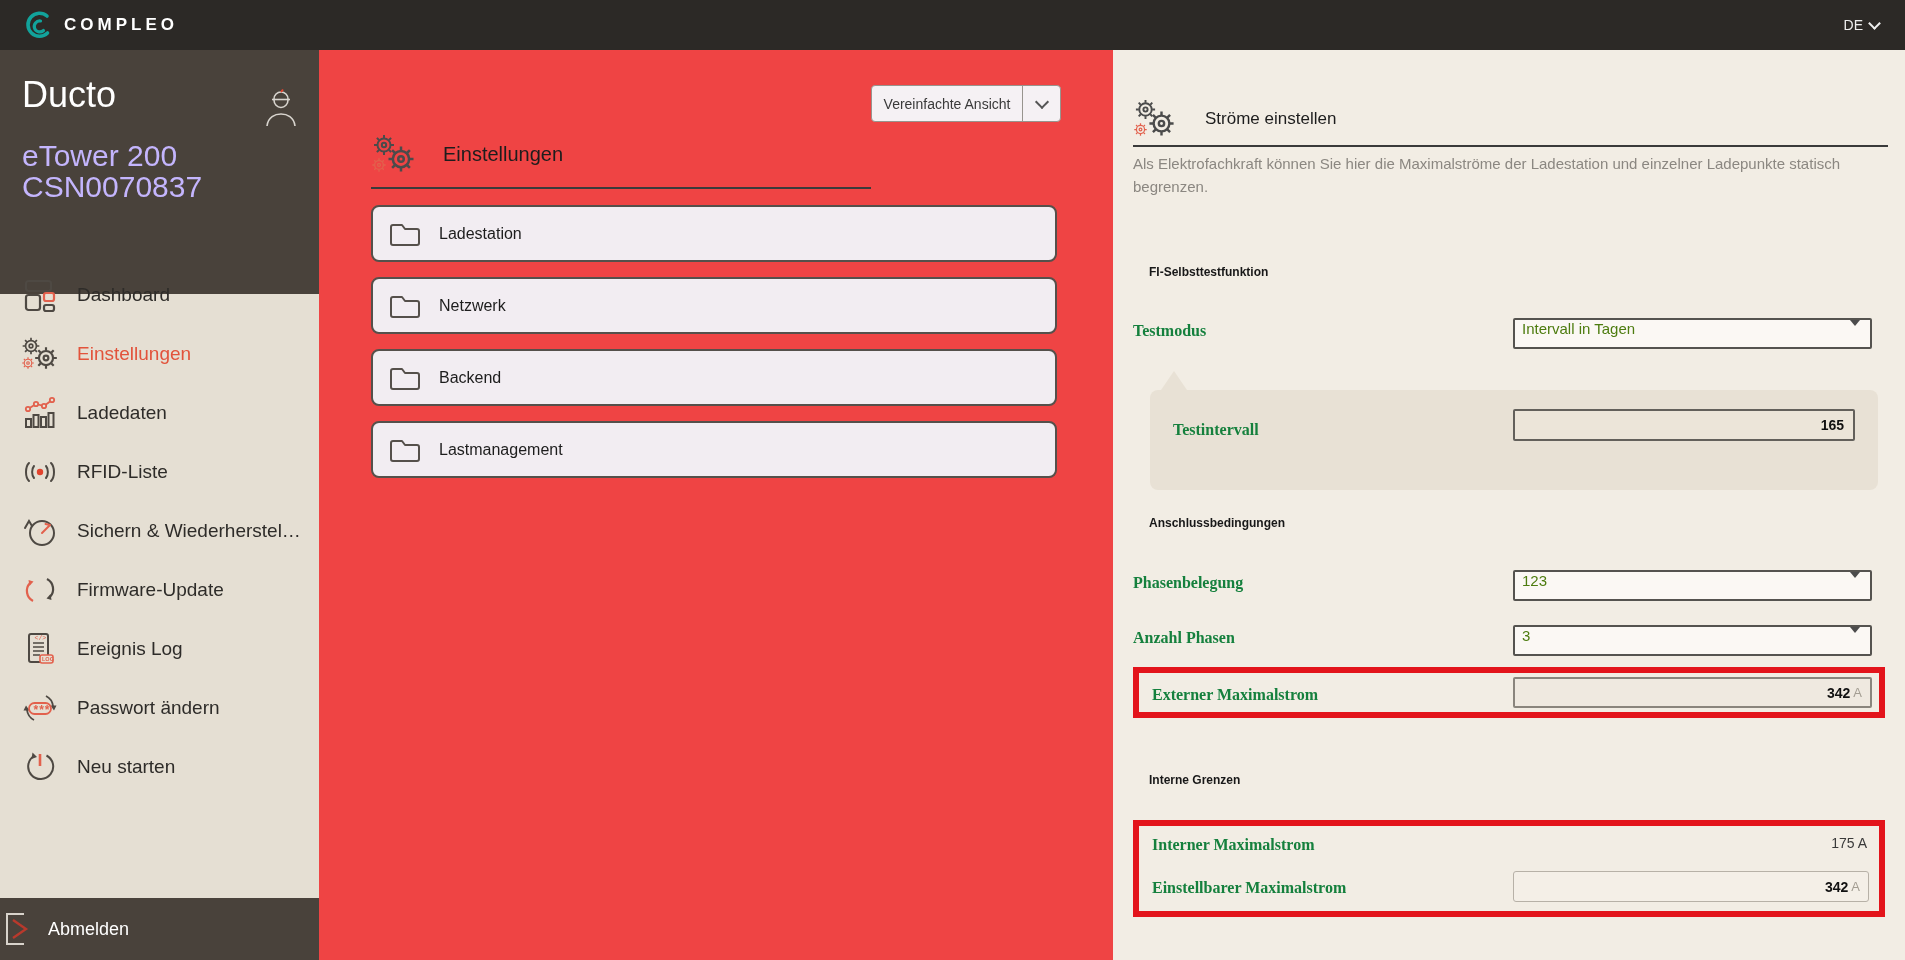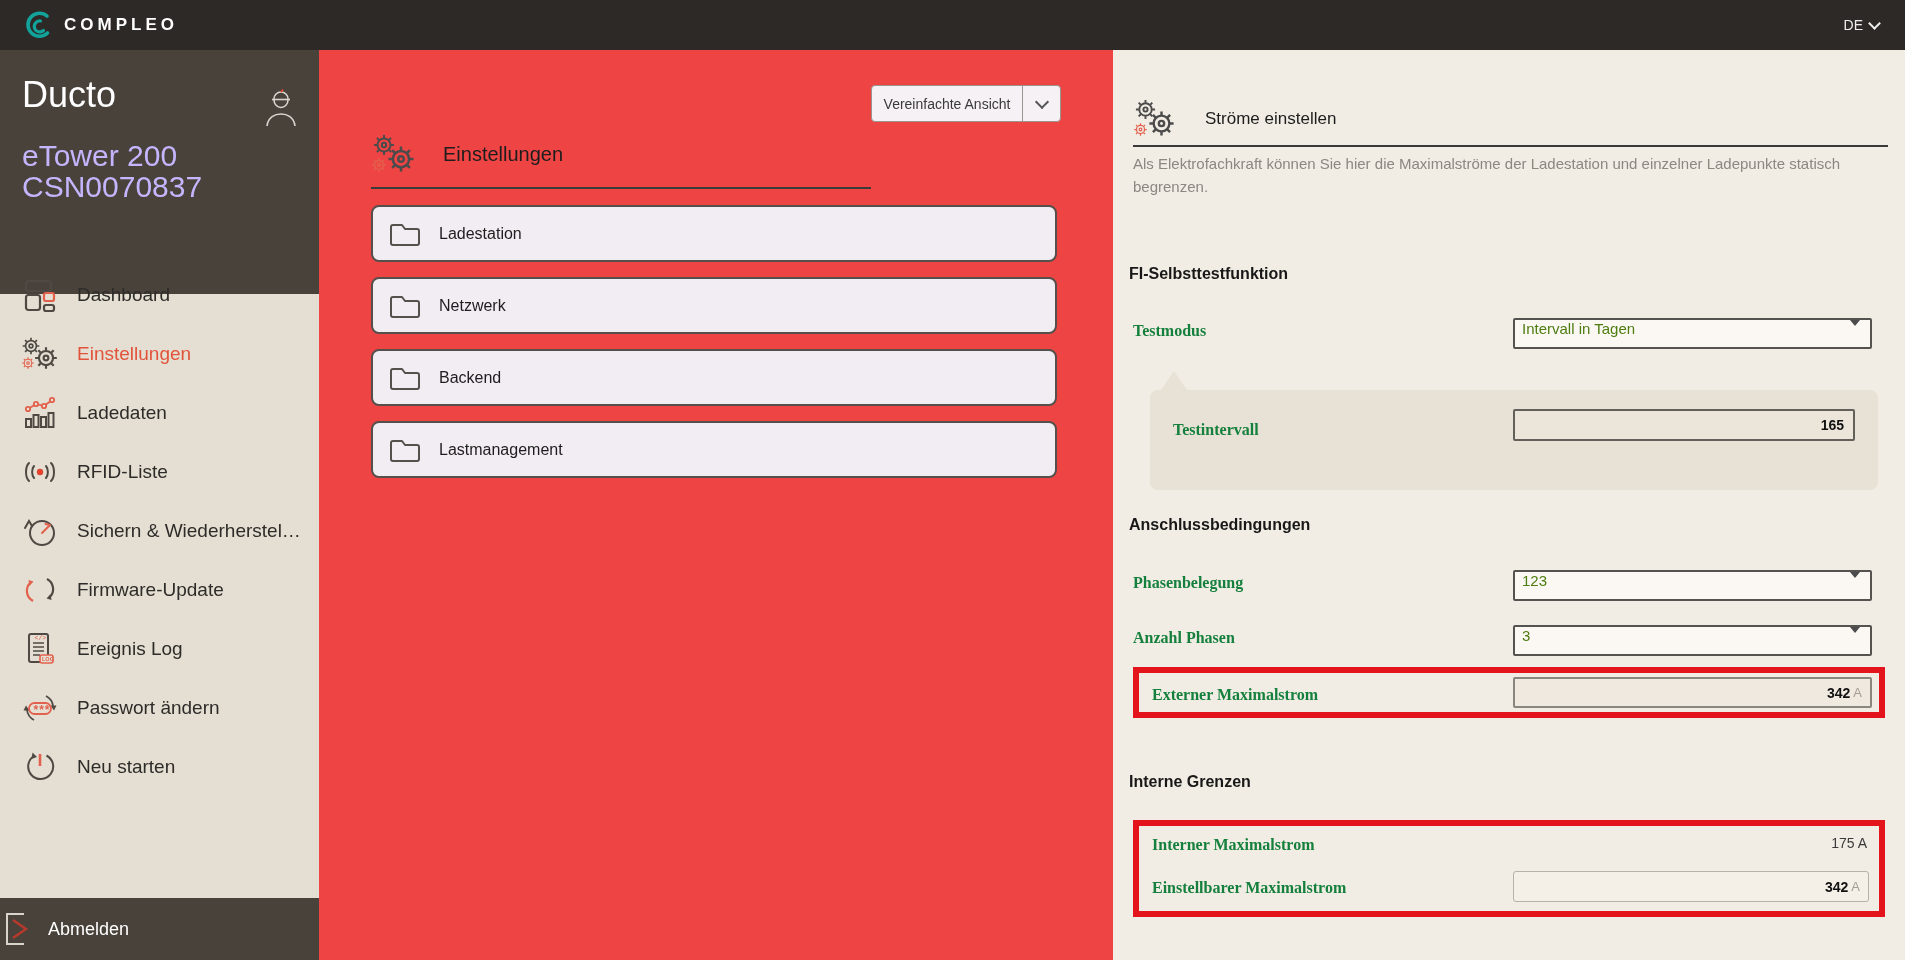--- a/index.html
+++ b/index.html
@@ -60,21 +60,21 @@
   .tri-right{margin-left:auto;width:0;height:0;border-left:8px solid #e2432e;
              border-top:5px solid transparent;border-bottom:5px solid transparent;}
 
   
   .details{position:absolute;left:1113px;top:50px;width:792px;height:910px;background:#f2ede4;}
   .det-header{position:absolute;left:20px;top:48px;display:flex;align-items:center;gap:26px;}
   .det-title{font-size:17px;color:#1d1d1d;}
   .det-divider{position:absolute;left:20px;top:95px;width:755px;height:0;border-top:2px solid #3a3a3a;}
   .det-desc{position:absolute;left:20px;top:102px;width:745px;font-size:15px;line-height:23px;
             color:#8b8781;}
-  .sec-heading{position:absolute;left:16px;font-size:16px;font-weight:bold;color:#181818;}
+  .sec-heading{position:absolute;left:36px;font-size:12px;font-weight:bold;color:#181818;}
   .h-fi{top:215px;} .h-anschluss{top:466px;} .h-intern{top:723px;}
   .flabel{font-size:16px;font-weight:bold;color:#15803d;font-family:Liberation Serif, serif;}
   .abs{position:absolute;}
   .select{position:absolute;left:400px;width:359px;height:31px;background:#fbf8f4;
           border:2px solid #55534f;border-radius:2px;display:flex;align-items:flex-start;
           padding:0 10px 0 7px;box-sizing:border-box;font-size:15px;color:#4d7c0f;cursor:pointer;}
   .sel-caret{margin-left:auto;width:0;height:0;border-top:6px solid #4c4c4c;
              border-left:5px solid transparent;border-right:5px solid transparent;}
   .notch{position:absolute;left:48px;top:321px;width:0;height:0;
          border-left:13px solid transparent;border-right:13px solid transparent;

